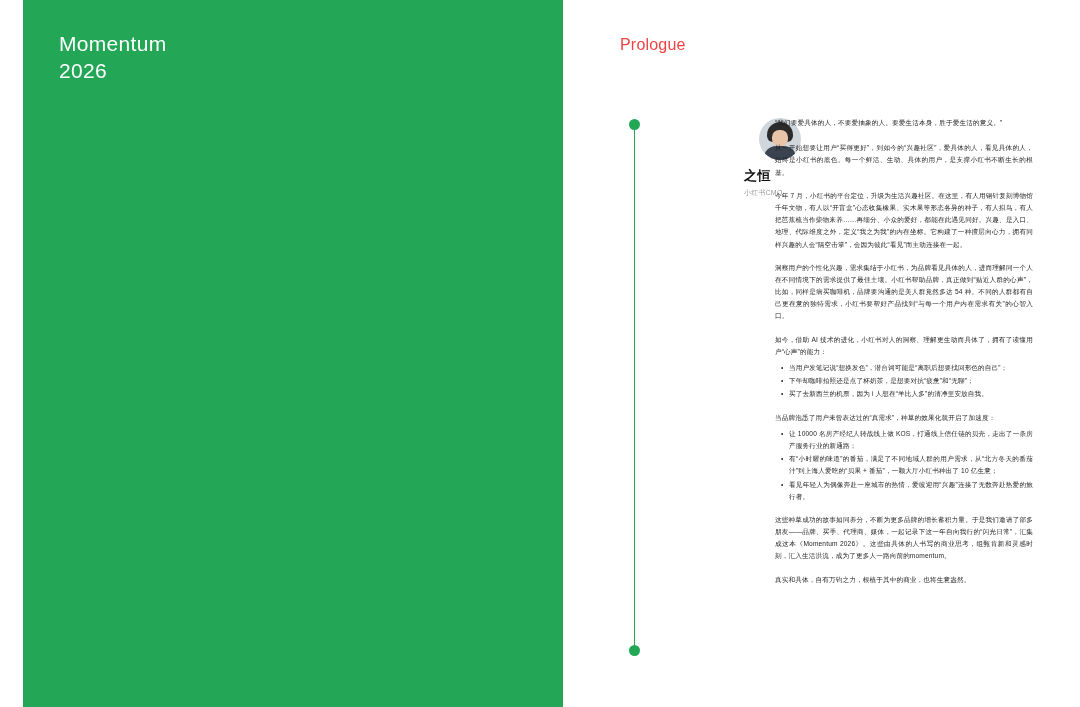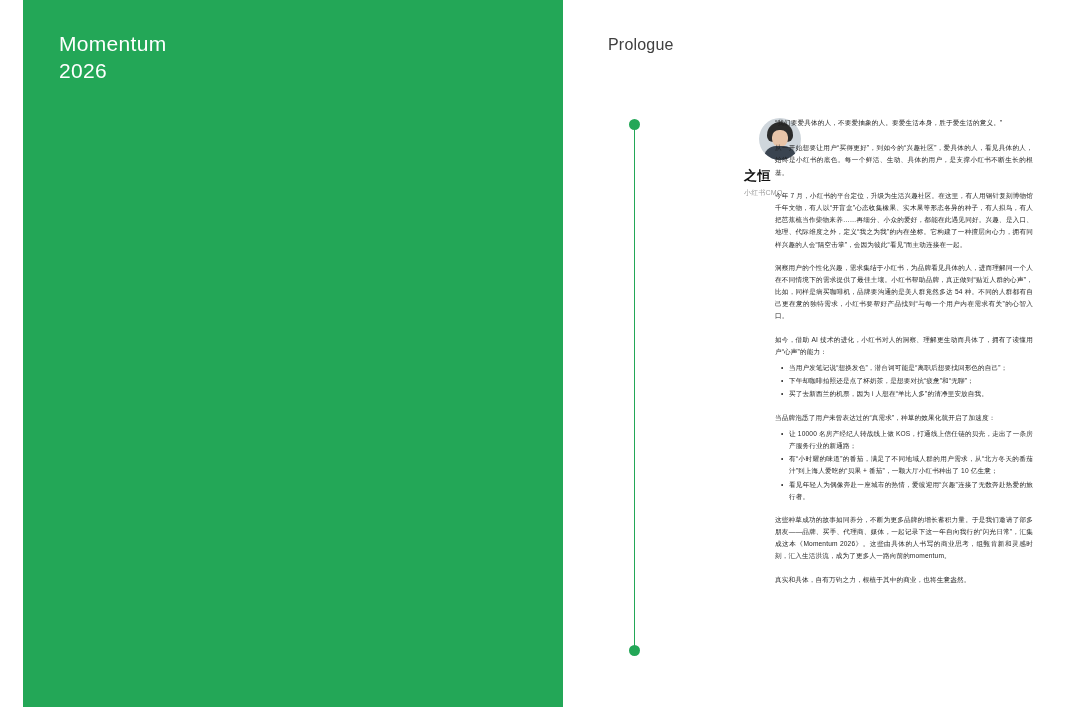--- a/index.html
+++ b/index.html
@@ -35,22 +35,22 @@
   }
   
   #right-page {
     position: absolute;
     left: 540px; top: 0;
     width: 540px; height: 707px;
     background: #ffffff;
   }
   #section-title {
     position: absolute;
-    left: 45px; top: 36px;
-    color: #404040;
+    left: 57px; top: 36px;
+    color: #ef4444;
     font-size: 16px;
     font-weight: 400;
     letter-spacing: 0.2px;
   }
   
   #rule {
     position: absolute;
     left: 71px; top: 124px;
     width: 1px; height: 526px;
     background: #23A757;

